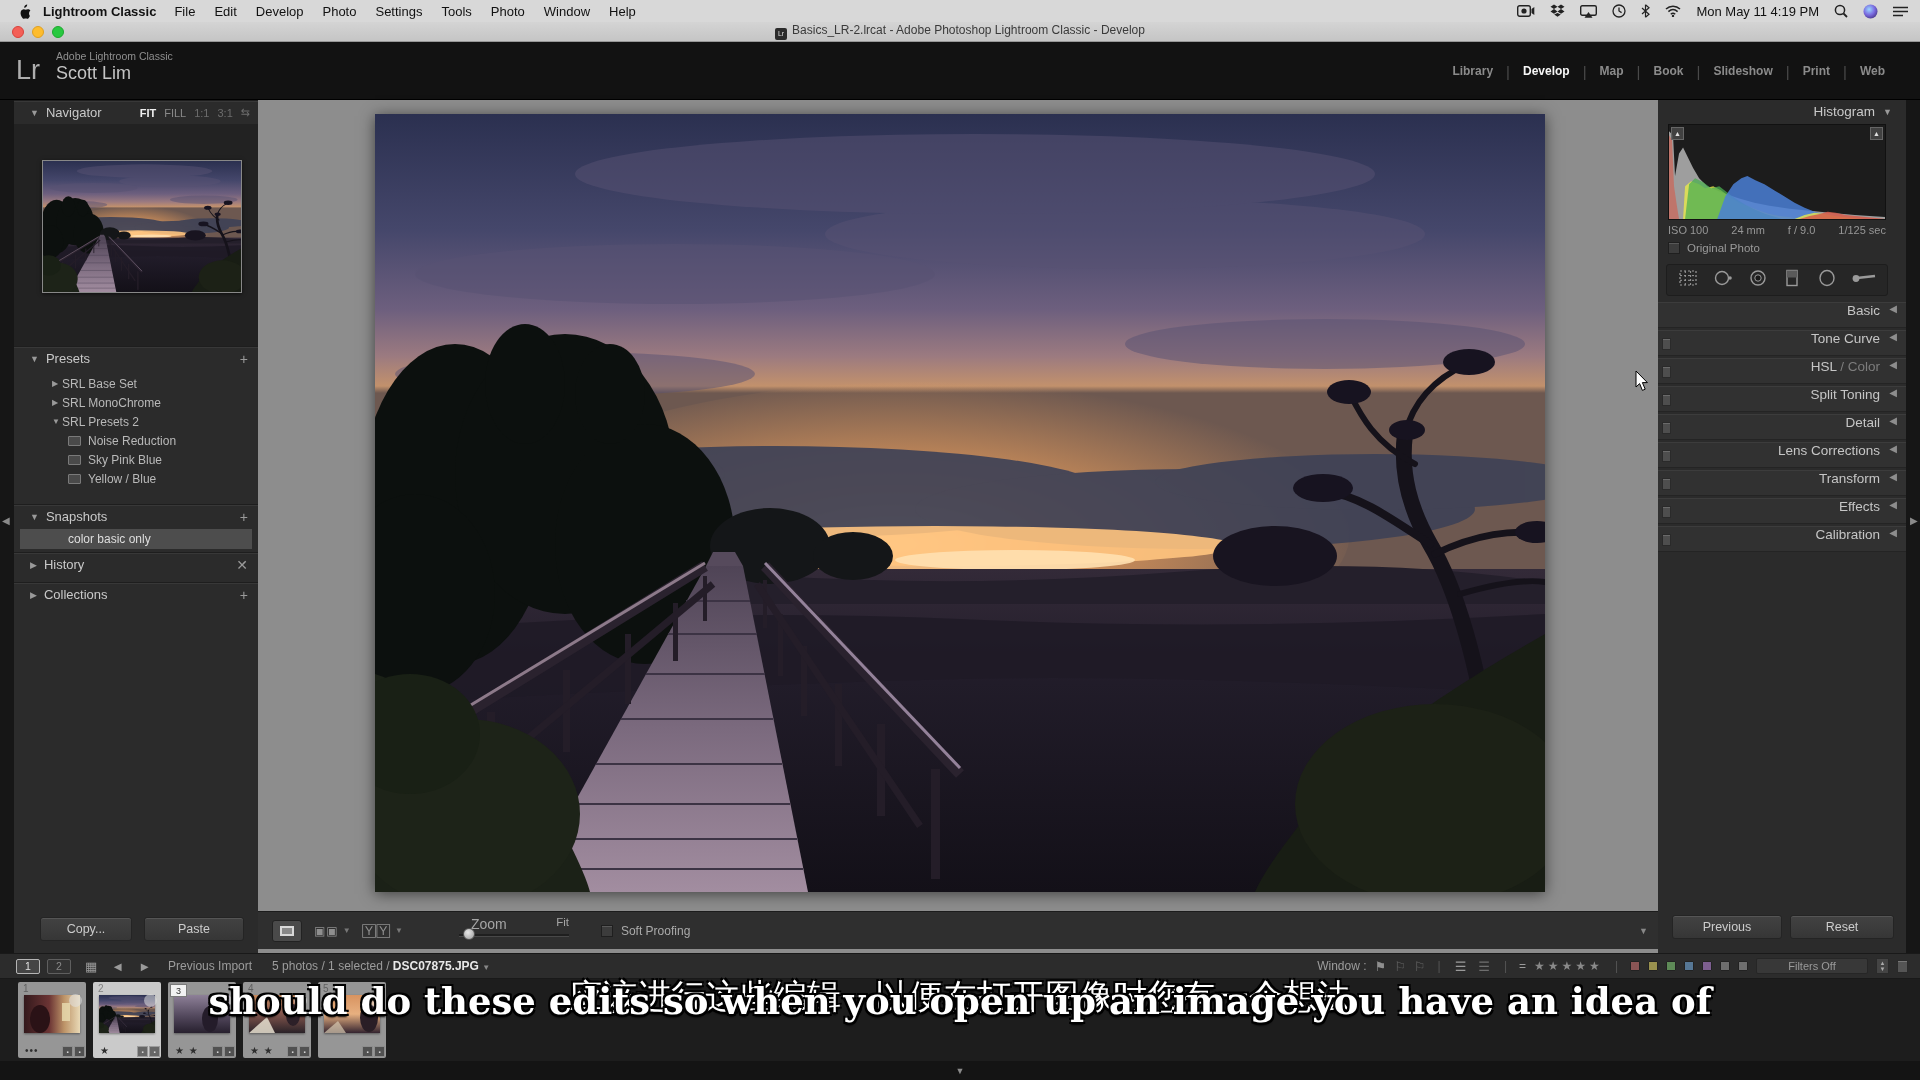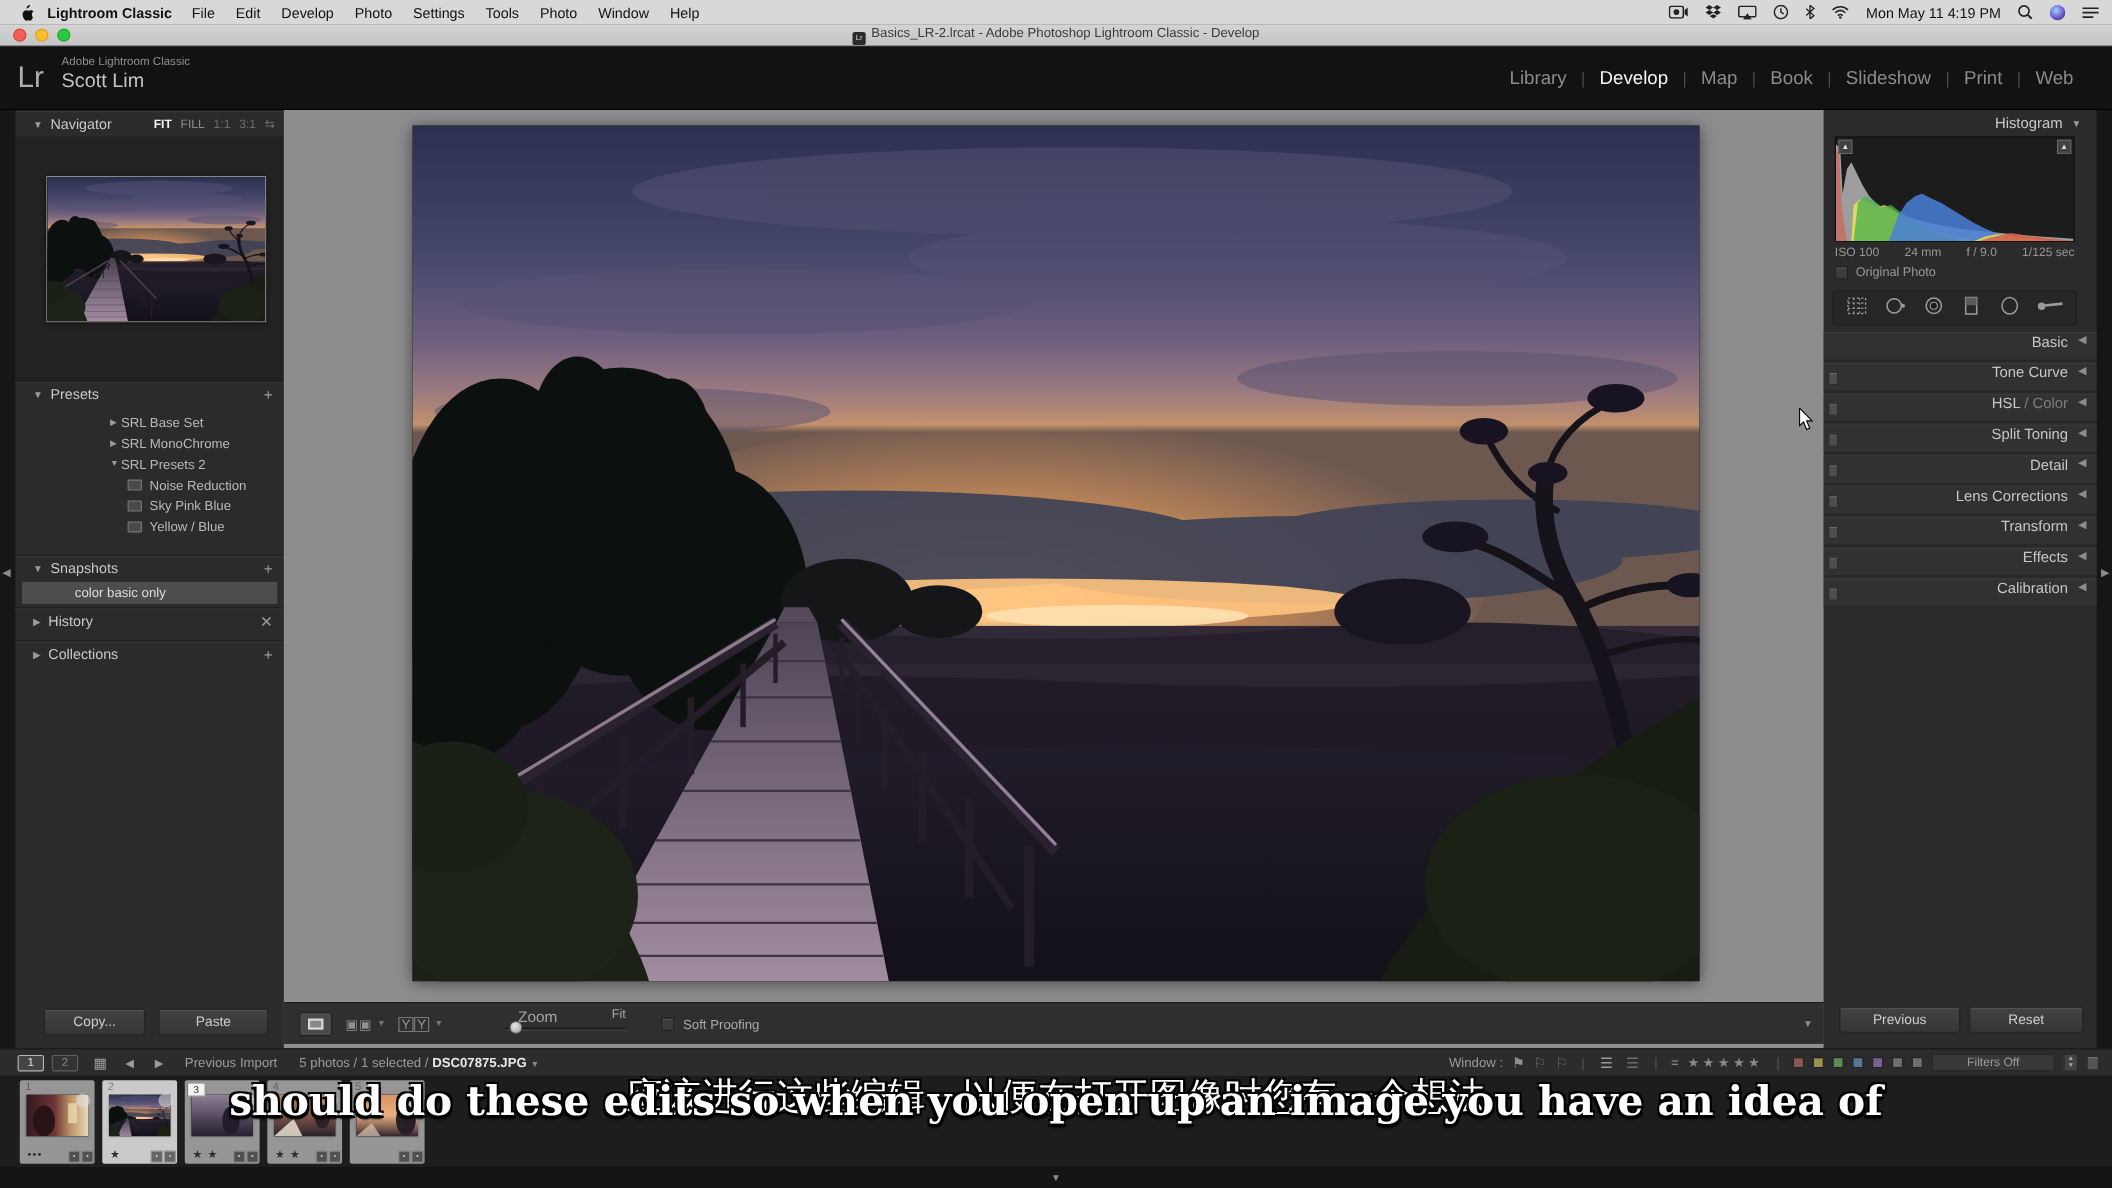--- a/index.html
+++ b/index.html
@@ -29,21 +29,21 @@
             color:#ddd; font-size:7px; line-height:12px; text-align:center; vertical-align:-2px; margin-right:5px; }
 
   
   .modulebar { position:absolute; left:0; top:42px; width:1920px; height:58px; background:#121212;
                border-bottom:1px solid #000; }
   .idplate { position:absolute; left:16px; top:8px; display:flex; align-items:flex-end; }
   .lr-logo { font-size:27px; color:#aeaeae; letter-spacing:0; margin-right:16px; line-height:1; }
   .id-app { font-size:10.5px; color:#8f8f8f; }
   .id-user { font-size:18px; color:#c4c4c4; margin-top:1px; }
   .modules { position:absolute; right:22px; top:0; height:58px; display:flex; align-items:center; }
-  .mod-item { font-size:17px; color:#8b8b8b; padding:0 13px; font-weight:normal; }
+  .mod-item { font-size:12px; color:#8b8b8b; padding:0 13px; font-weight:bold; }
   .mod-item.active { color:#f6f6f6; }
   .mod-sep { color:#4a4a4a; font-size:15px; }
 
   
   .left-gutter  { position:absolute; left:0; top:100px; width:14px; height:853px; background:#161616; }
   .right-gutter { position:absolute; left:1906px; top:100px; width:14px; height:853px; background:#161616; }
   .edge-arrow { position:absolute; font-size:10px; color:#8a8a8a; }
   .left-panel  { position:absolute; left:14px;  top:100px; width:244px; height:853px; background:#2b2b2b; }
   .right-panel { position:absolute; left:1658px; top:100px; width:248px; height:853px; background:#2b2b2b; }
 
@@ -54,21 +54,21 @@
   .nav-modes { margin-left:auto; margin-right:8px; font-size:11px; color:#8a8a8a; display:flex; gap:8px; align-items:center;}
   .nav-modes .on { color:#f0f0f0; font-weight:bold; }
   .nav-modes .dim2 { color:#6c6c6c; }
 
   .nav-preview { position:absolute; left:0; top:24px; width:244px; height:222px; background:#222222; }
   .nav-thumb { position:absolute; left:28px; top:36px; width:200px; height:133px; border:1px solid #888;
                box-shadow:0 1px 4px rgba(0,0,0,.6); background:#000; }
   .nav-thumb svg { display:block; width:100%; height:100%; }
 
   .tree { position:absolute; left:0; width:244px; font-size:12px; color:#b9b9b9; }
-  .tree-row { height:19px; display:flex; align-items:center;margin-left:48px; }
+  .tree-row { height:19px; display:flex; align-items:center; }
   .tree-tri { font-size:8px; color:#9a9a9a; width:10px; margin-left:38px; }
   .tree-tri.closed::before{ content:"▶"; } .tree-tri.open::before{ content:"▼"; }
   .preset-ico { width:13px; height:10px; border:1px solid #7a7a7a; background:#4a4a4a; margin:0 7px 0 54px;
                 display:inline-block; border-radius:1px; }
   .snap-row { position:absolute; left:6px; width:232px; height:20px; background:#4d4d4d; color:#dedede;
               font-size:12px; display:flex; align-items:center; padding-left:48px; }
 
   .btn { background:linear-gradient(#424242,#363636); border:1px solid #242424; border-radius:3px;
          color:#cccccc; font-size:12.5px; display:flex; align-items:center; justify-content:center;
          box-shadow:inset 0 1px 0 #555; }

